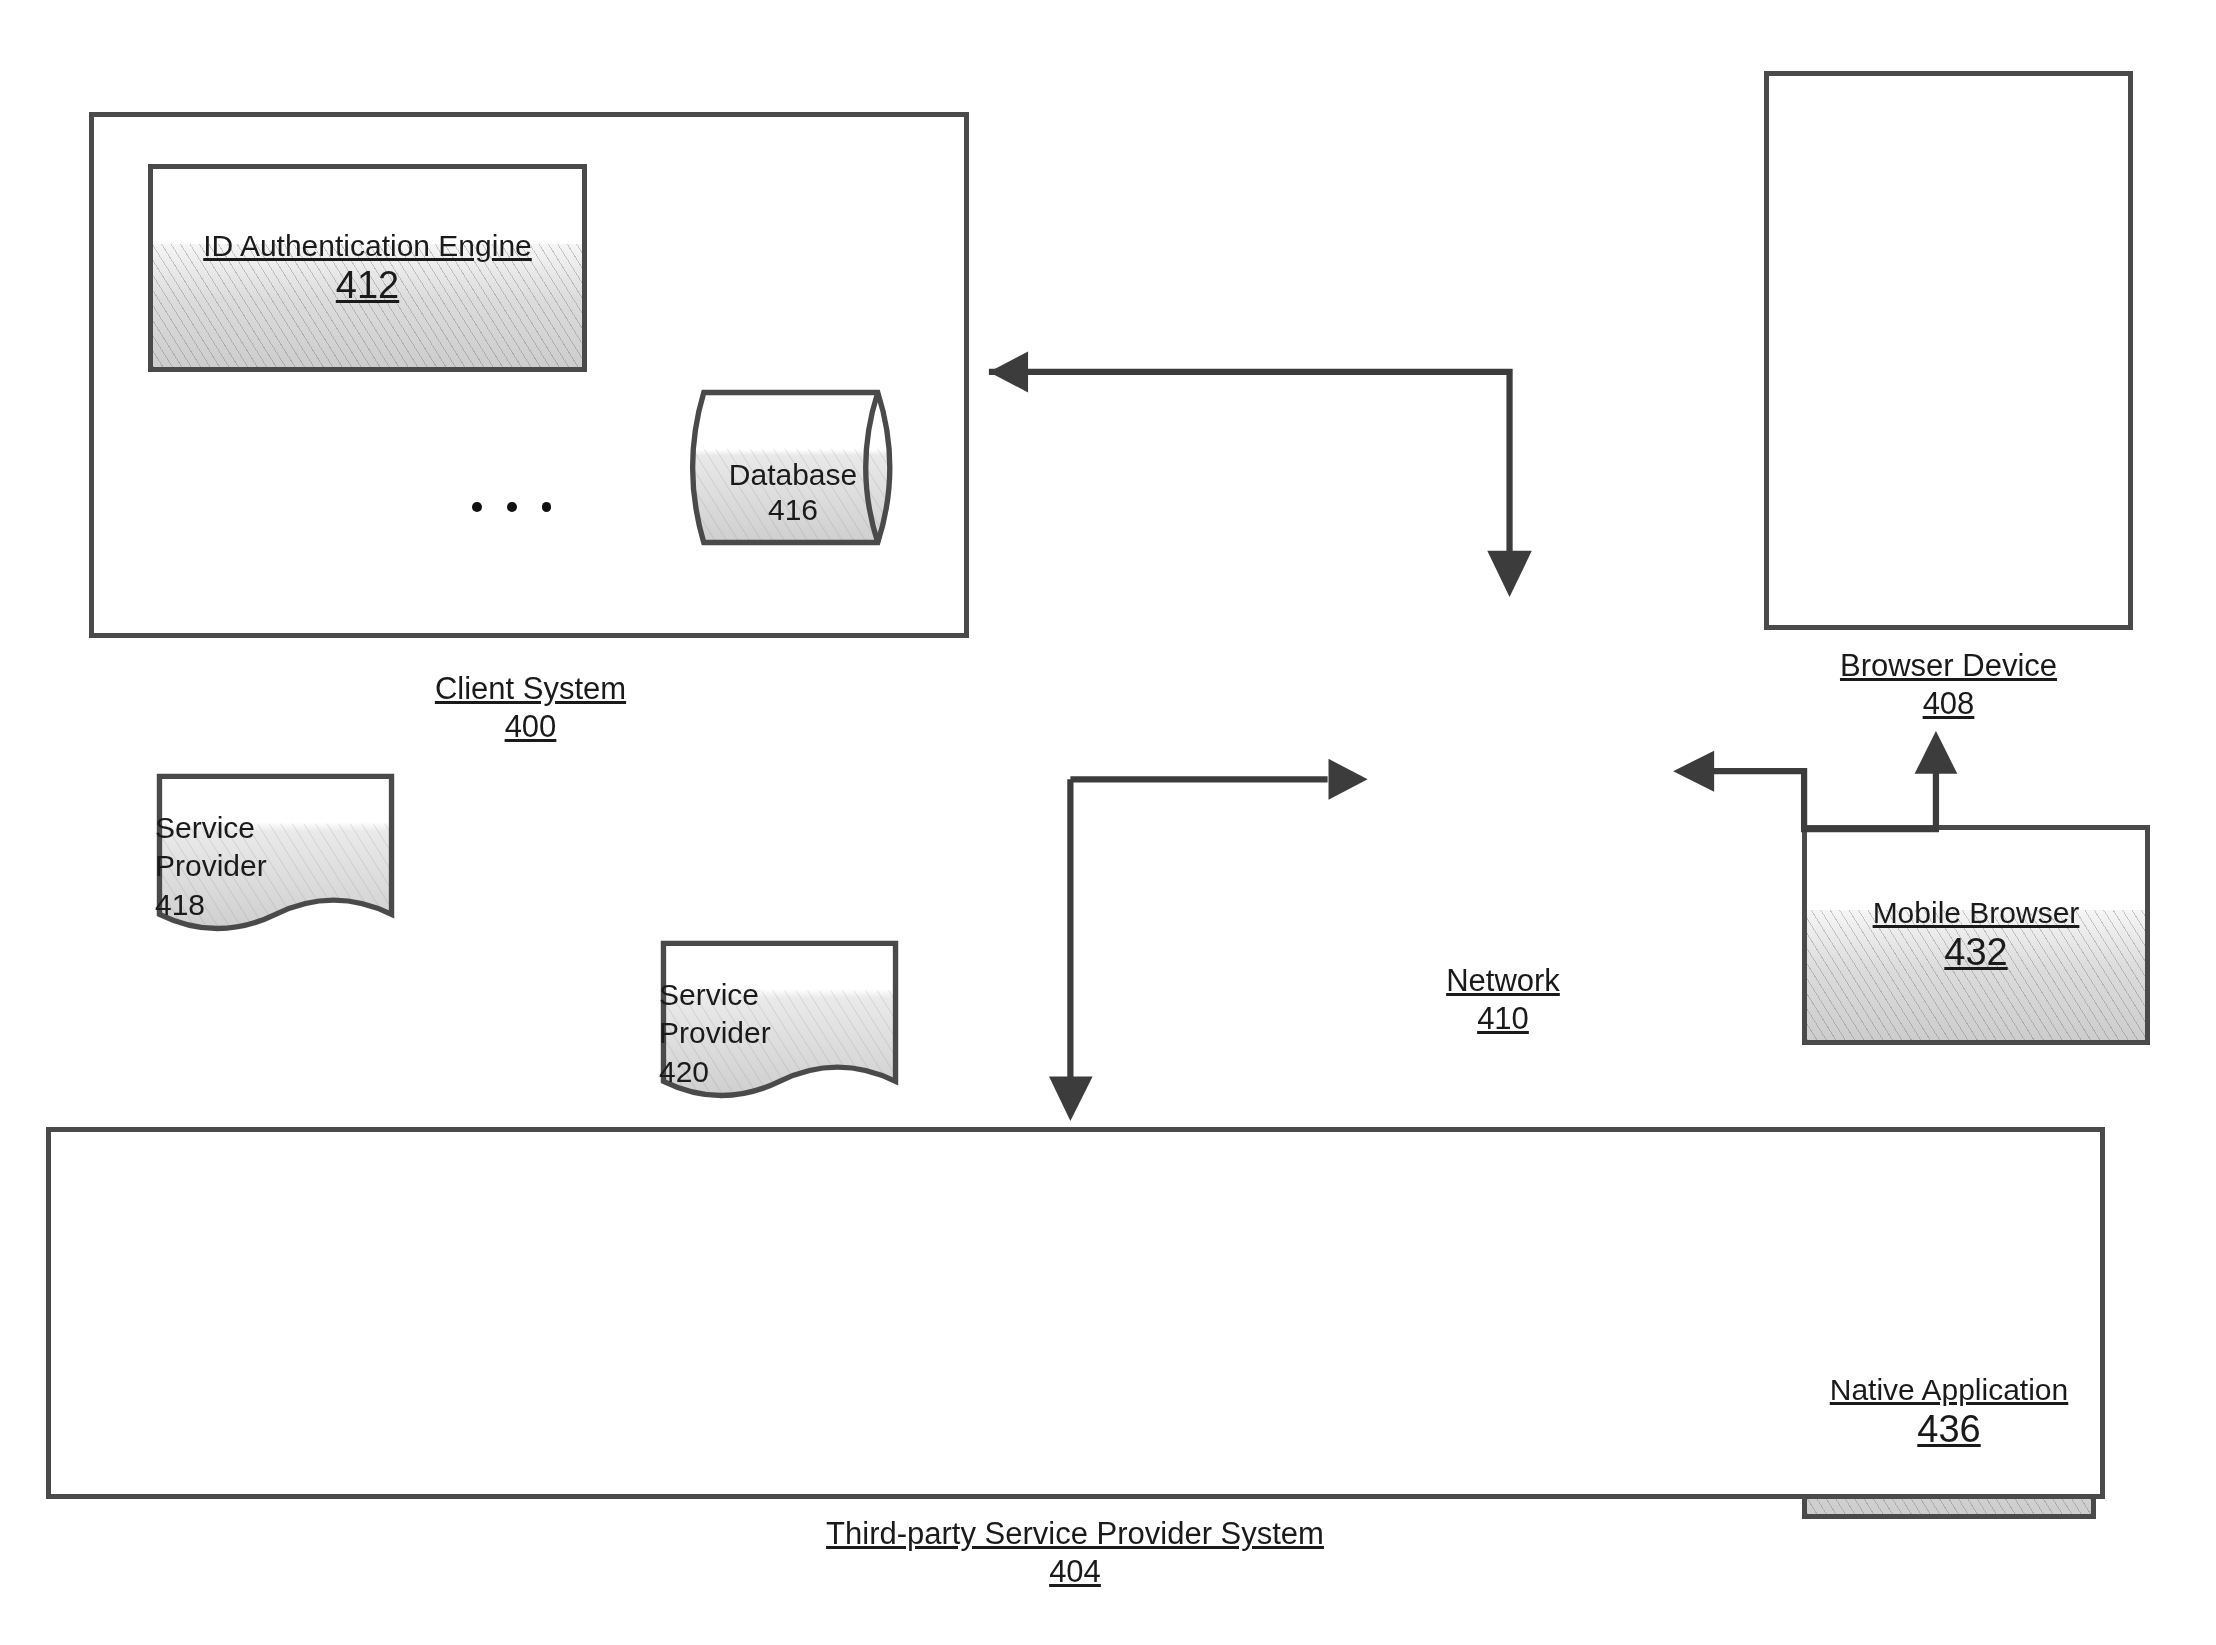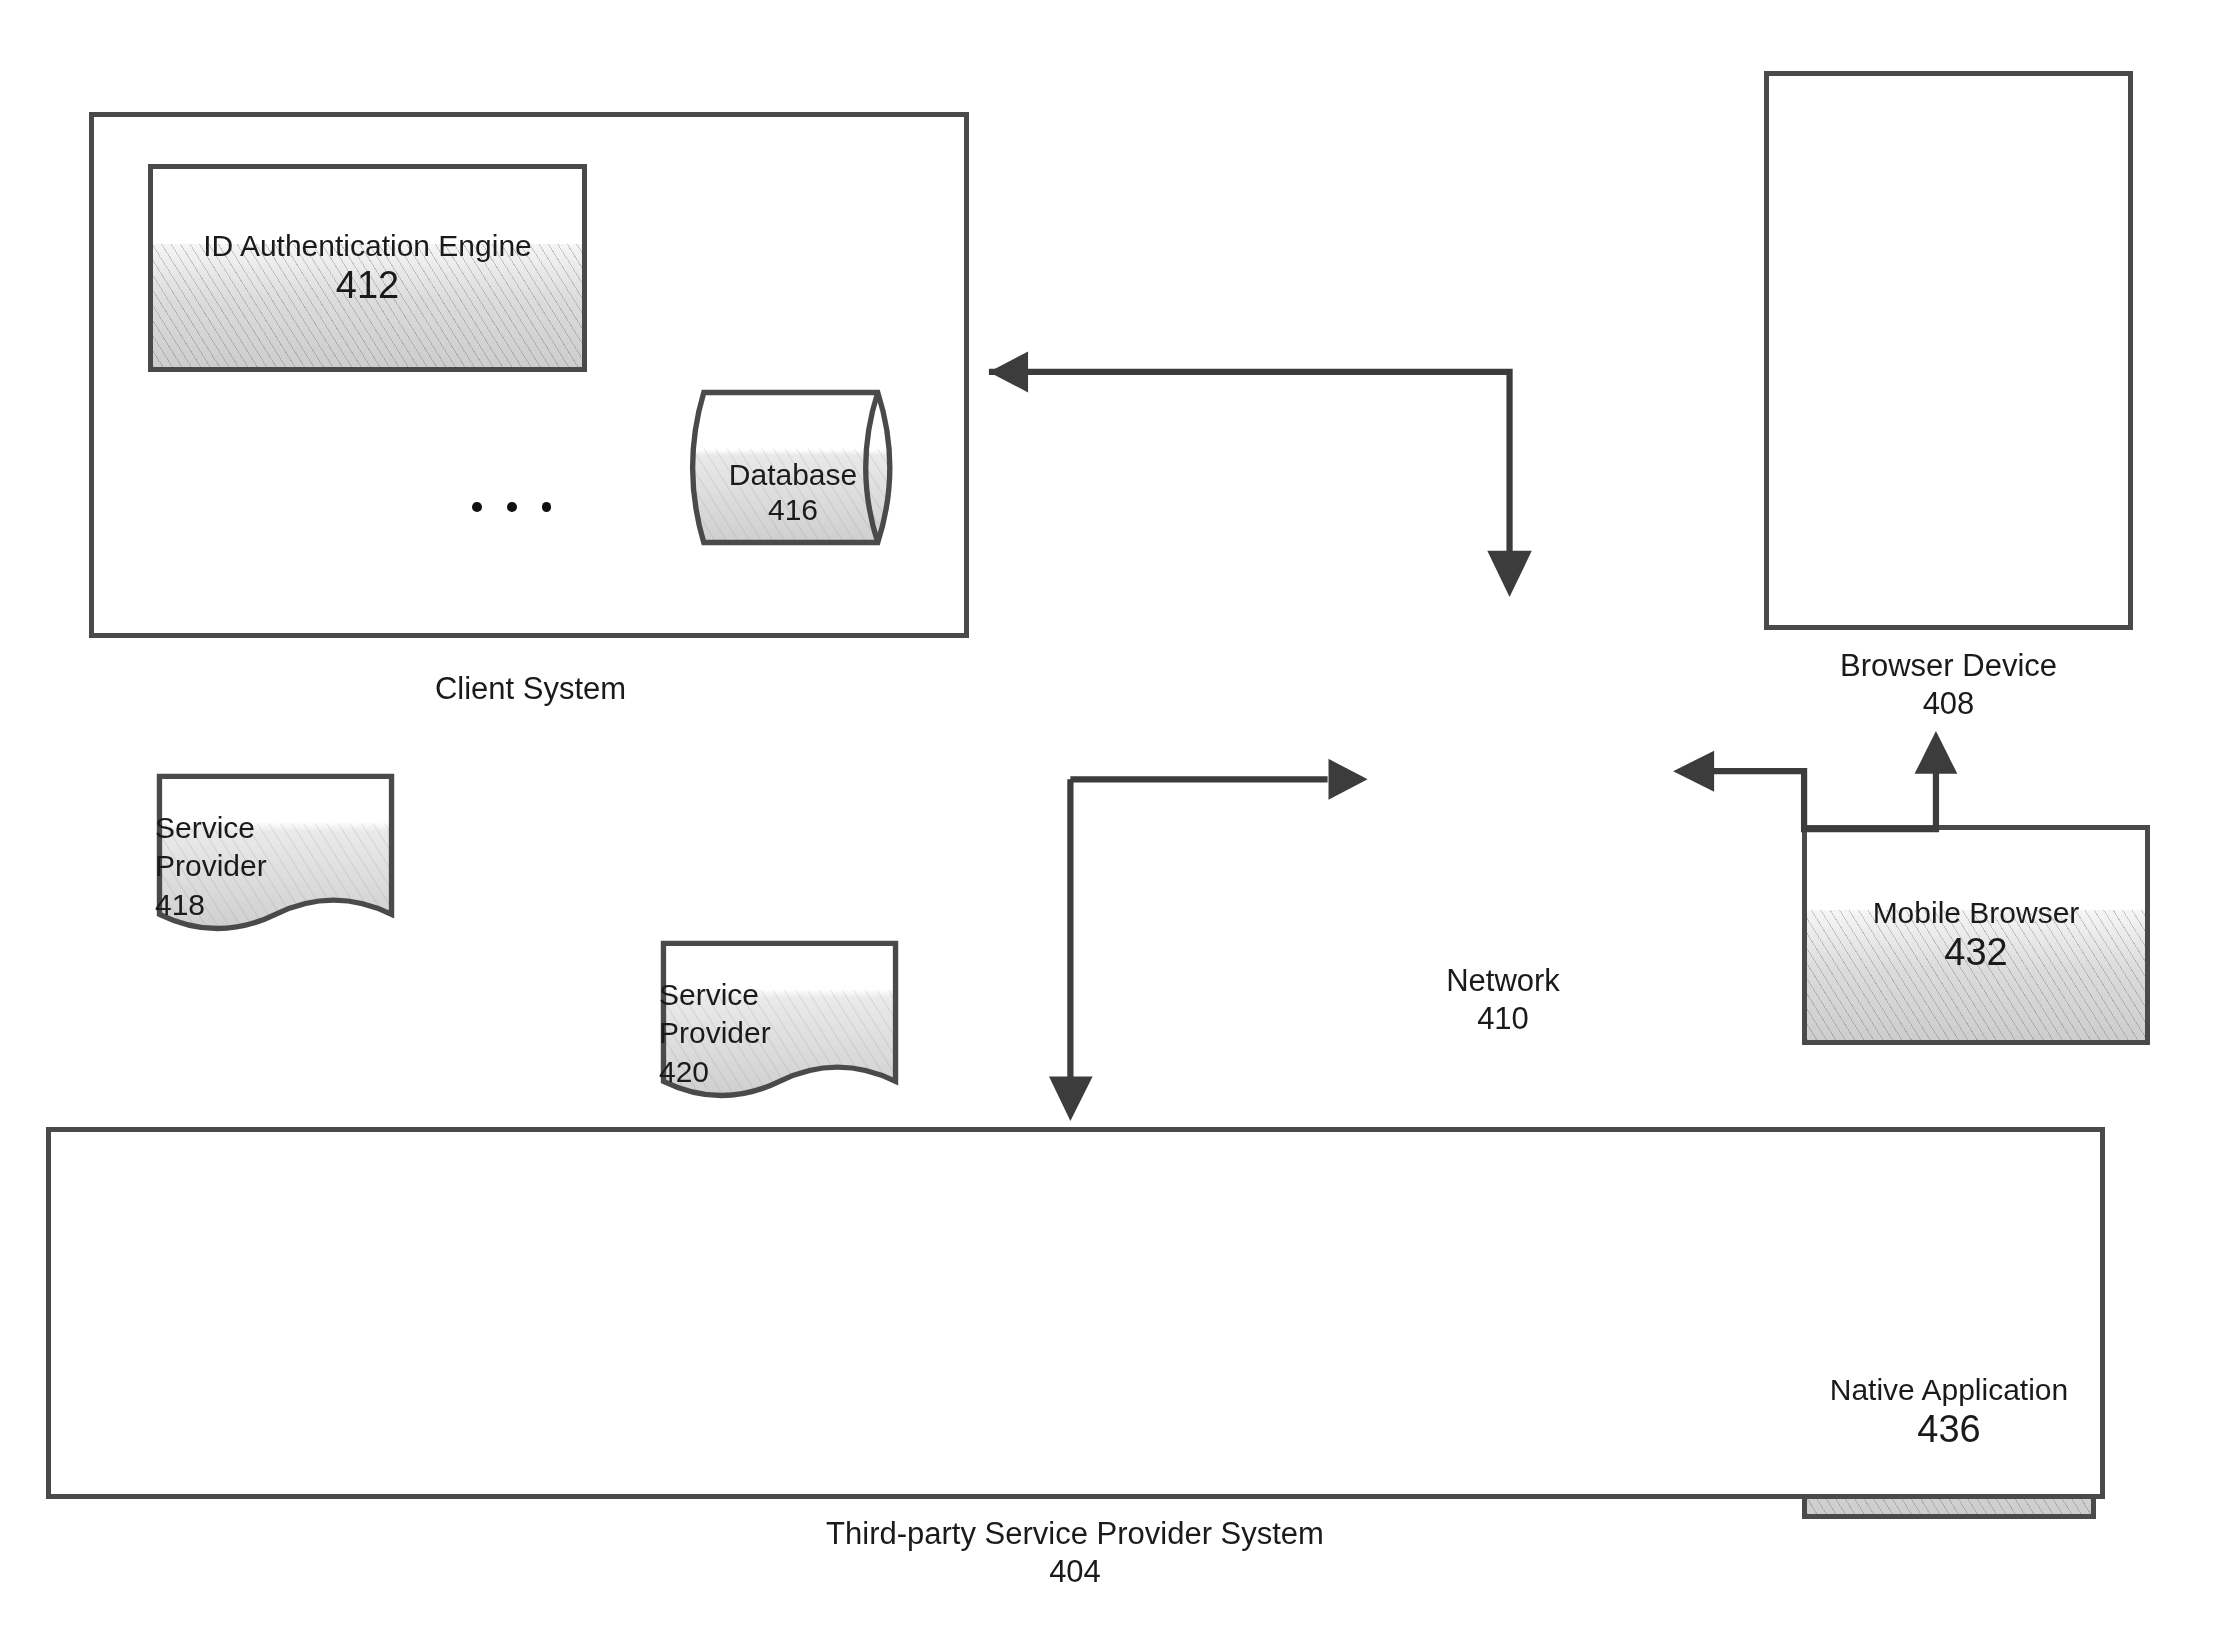--- a/index.html
+++ b/index.html
@@ -13,21 +13,21 @@
   }
   #canvas {
     position: relative;
     width: 2216px;
     height: 1646px;
     background: #ffffff;
     overflow: hidden;
   }
 
   
-  .abs { position: absolute; box-sizing: border-box; }
+  .abs { position: absolute; box-sizing: border-box; text-decoration: underline; }
 
   
   .container-box {
     border: 5.3px solid #4a4a4a;
     background: #ffffff;
   }
 
   
   .comp-box {
     border: 5.3px solid #4a4a4a;
@@ -214,20 +214,21 @@
     </svg>
     <div class="doc-text">
       <div>Service</div>
       <div>Provider</div>
       <div>420</div>
     </div>
   </div>
 
   <div class="abs caption" style="left:321px; top:670px; width:419px;">
     <div>Client System</div>
+    <div>400</div>
   </div>
 
   <div class="abs container-box" style="left:1764px; top:71px; width:369px; height:559px;"></div>
 
   <div class="abs comp-box shade" style="left:1802px; top:120px; width:348px; height:220px;">
     <div class="comp-label">Mobile Browser</div>
     <div class="comp-num">432</div>
   </div>
 
   <div class="abs comp-box shade" style="left:1802px; top:380px; width:294px; height:214px;">

